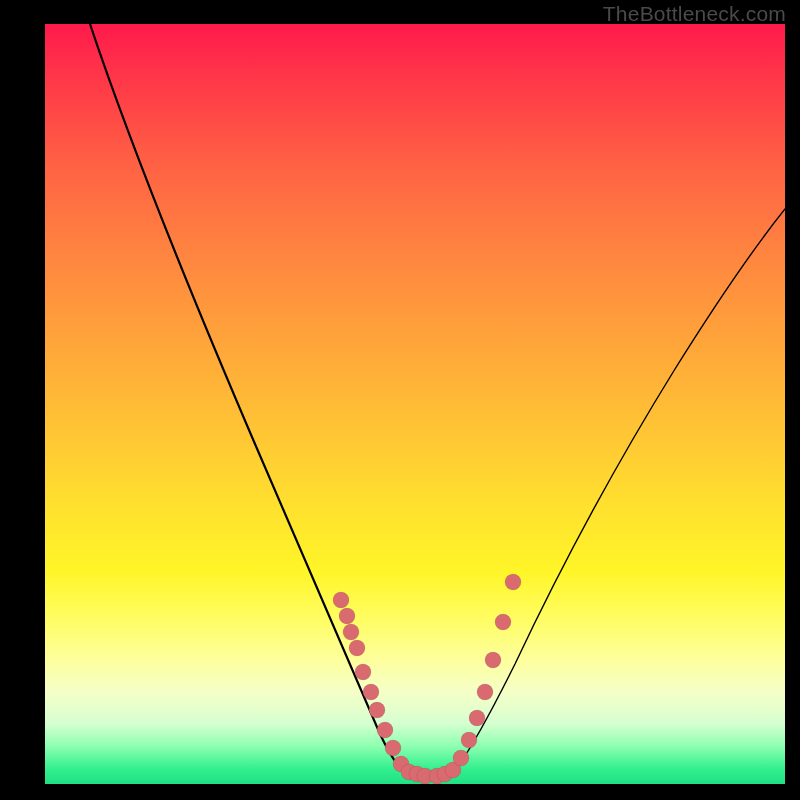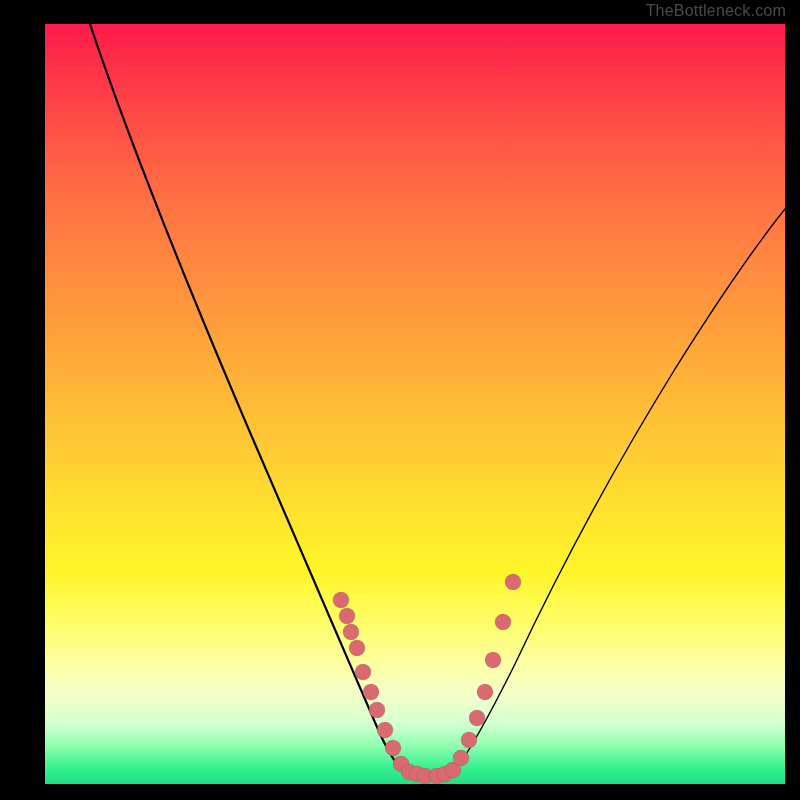--- a/index.html
+++ b/index.html
@@ -39,21 +39,21 @@
       #8dffb0 95%,
       #33f08e 98%,
       #20e085 100%);
     overflow: hidden;
   }
   .watermark {
     position: absolute;
     top: 2px;
     right: 14px;
     color: #4a4a4a;
-    font-size: 16px;
+    font-size: 21px;
     font-weight: 400;
     letter-spacing: 0.2px;
     z-index: 5;
   }
   svg.curves {
     position: absolute;
     left: 0;
     top: 0;
     width: 740px;
     height: 760px;

